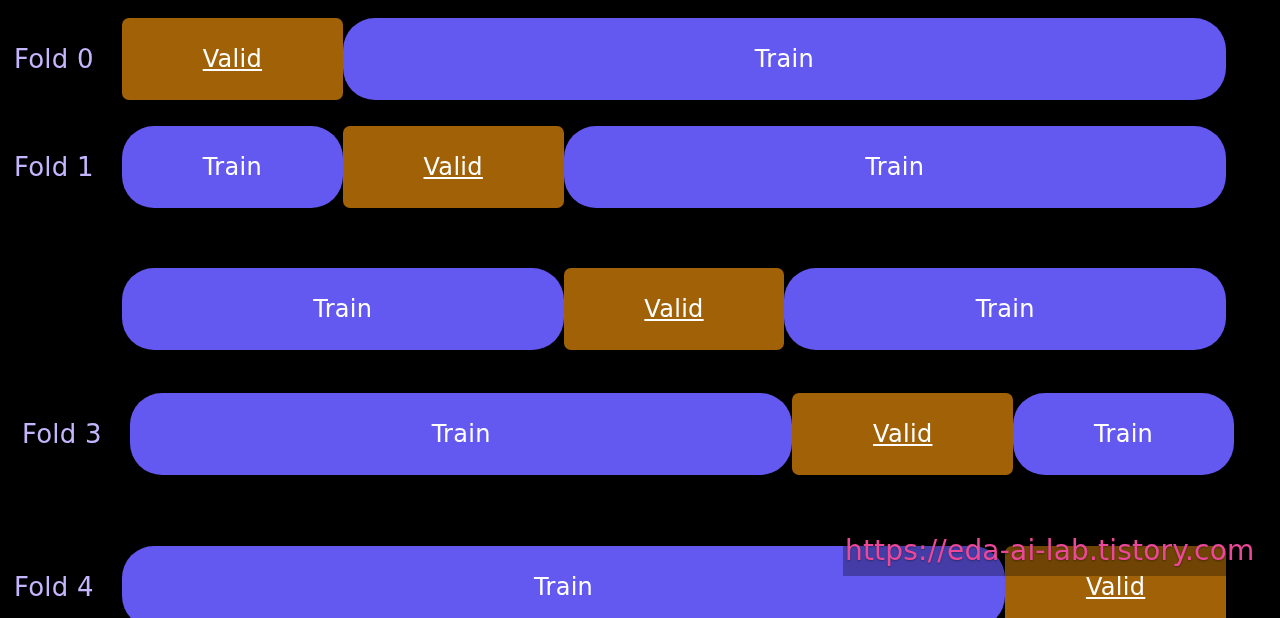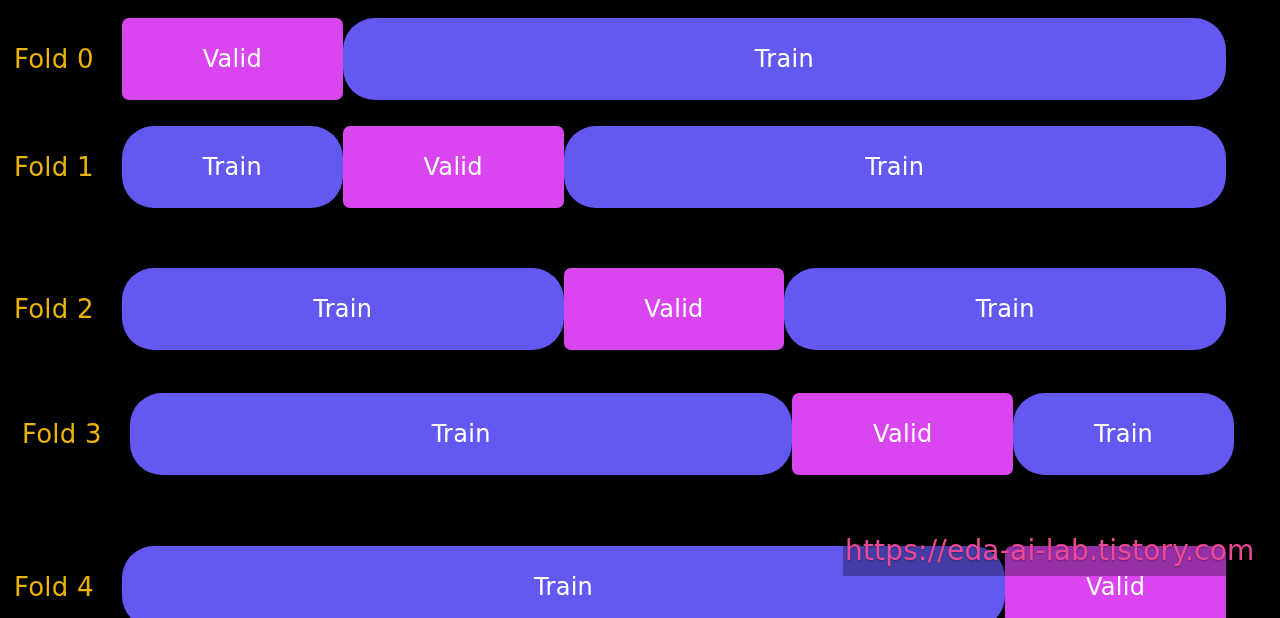--- a/index.html
+++ b/index.html
@@ -32,21 +32,21 @@
 
   .fold-label {
     position: absolute;
     left: 14px;
     top: 0;
     width: 100px;
     height: 82px;
     display: flex;
     align-items: center;
     justify-content: flex-start;
-    color: #eab308;
+    color: #c4b5fd;
     font-size: 26px;
     letter-spacing: 0.2px;
     white-space: nowrap;
     user-select: none;
   }
 
   .bar-track {
     position: absolute;
     left: 122px;
     top: 0;
@@ -69,21 +69,22 @@
     overflow: hidden;
     white-space: nowrap;
   }
 
   .segment.train {
     background: #6358f0;
     border-radius: 32px;
   }
 
   .segment.valid {
-    background: #d946ef;
+    background: #a16207;
+    text-decoration: underline;
   }
 
   .segment-label {
     pointer-events: none;
   }
 
   
   #watermark {
     position: absolute;
     left: 843px;
@@ -127,21 +128,20 @@
         </div>
         <div class="segment valid" style="left: 220.8px; width: 220.8px;">
           <span class="segment-label">Valid</span>
         </div>
         <div class="segment train" style="left: 441.6px; width: 662.4px;">
           <span class="segment-label">Train</span>
         </div>
       </div>
     </div>
     <div class="fold-row" style="top: 268px;">
-      <div class="fold-label">Fold 2</div>
       <div class="bar-track">
         <div class="segment train" style="left: 0px; width: 441.6px;">
           <span class="segment-label">Train</span>
         </div>
         <div class="segment valid" style="left: 441.6px; width: 220.8px;">
           <span class="segment-label">Valid</span>
         </div>
         <div class="segment train" style="left: 662.4px; width: 441.6px;">
           <span class="segment-label">Train</span>
         </div>

